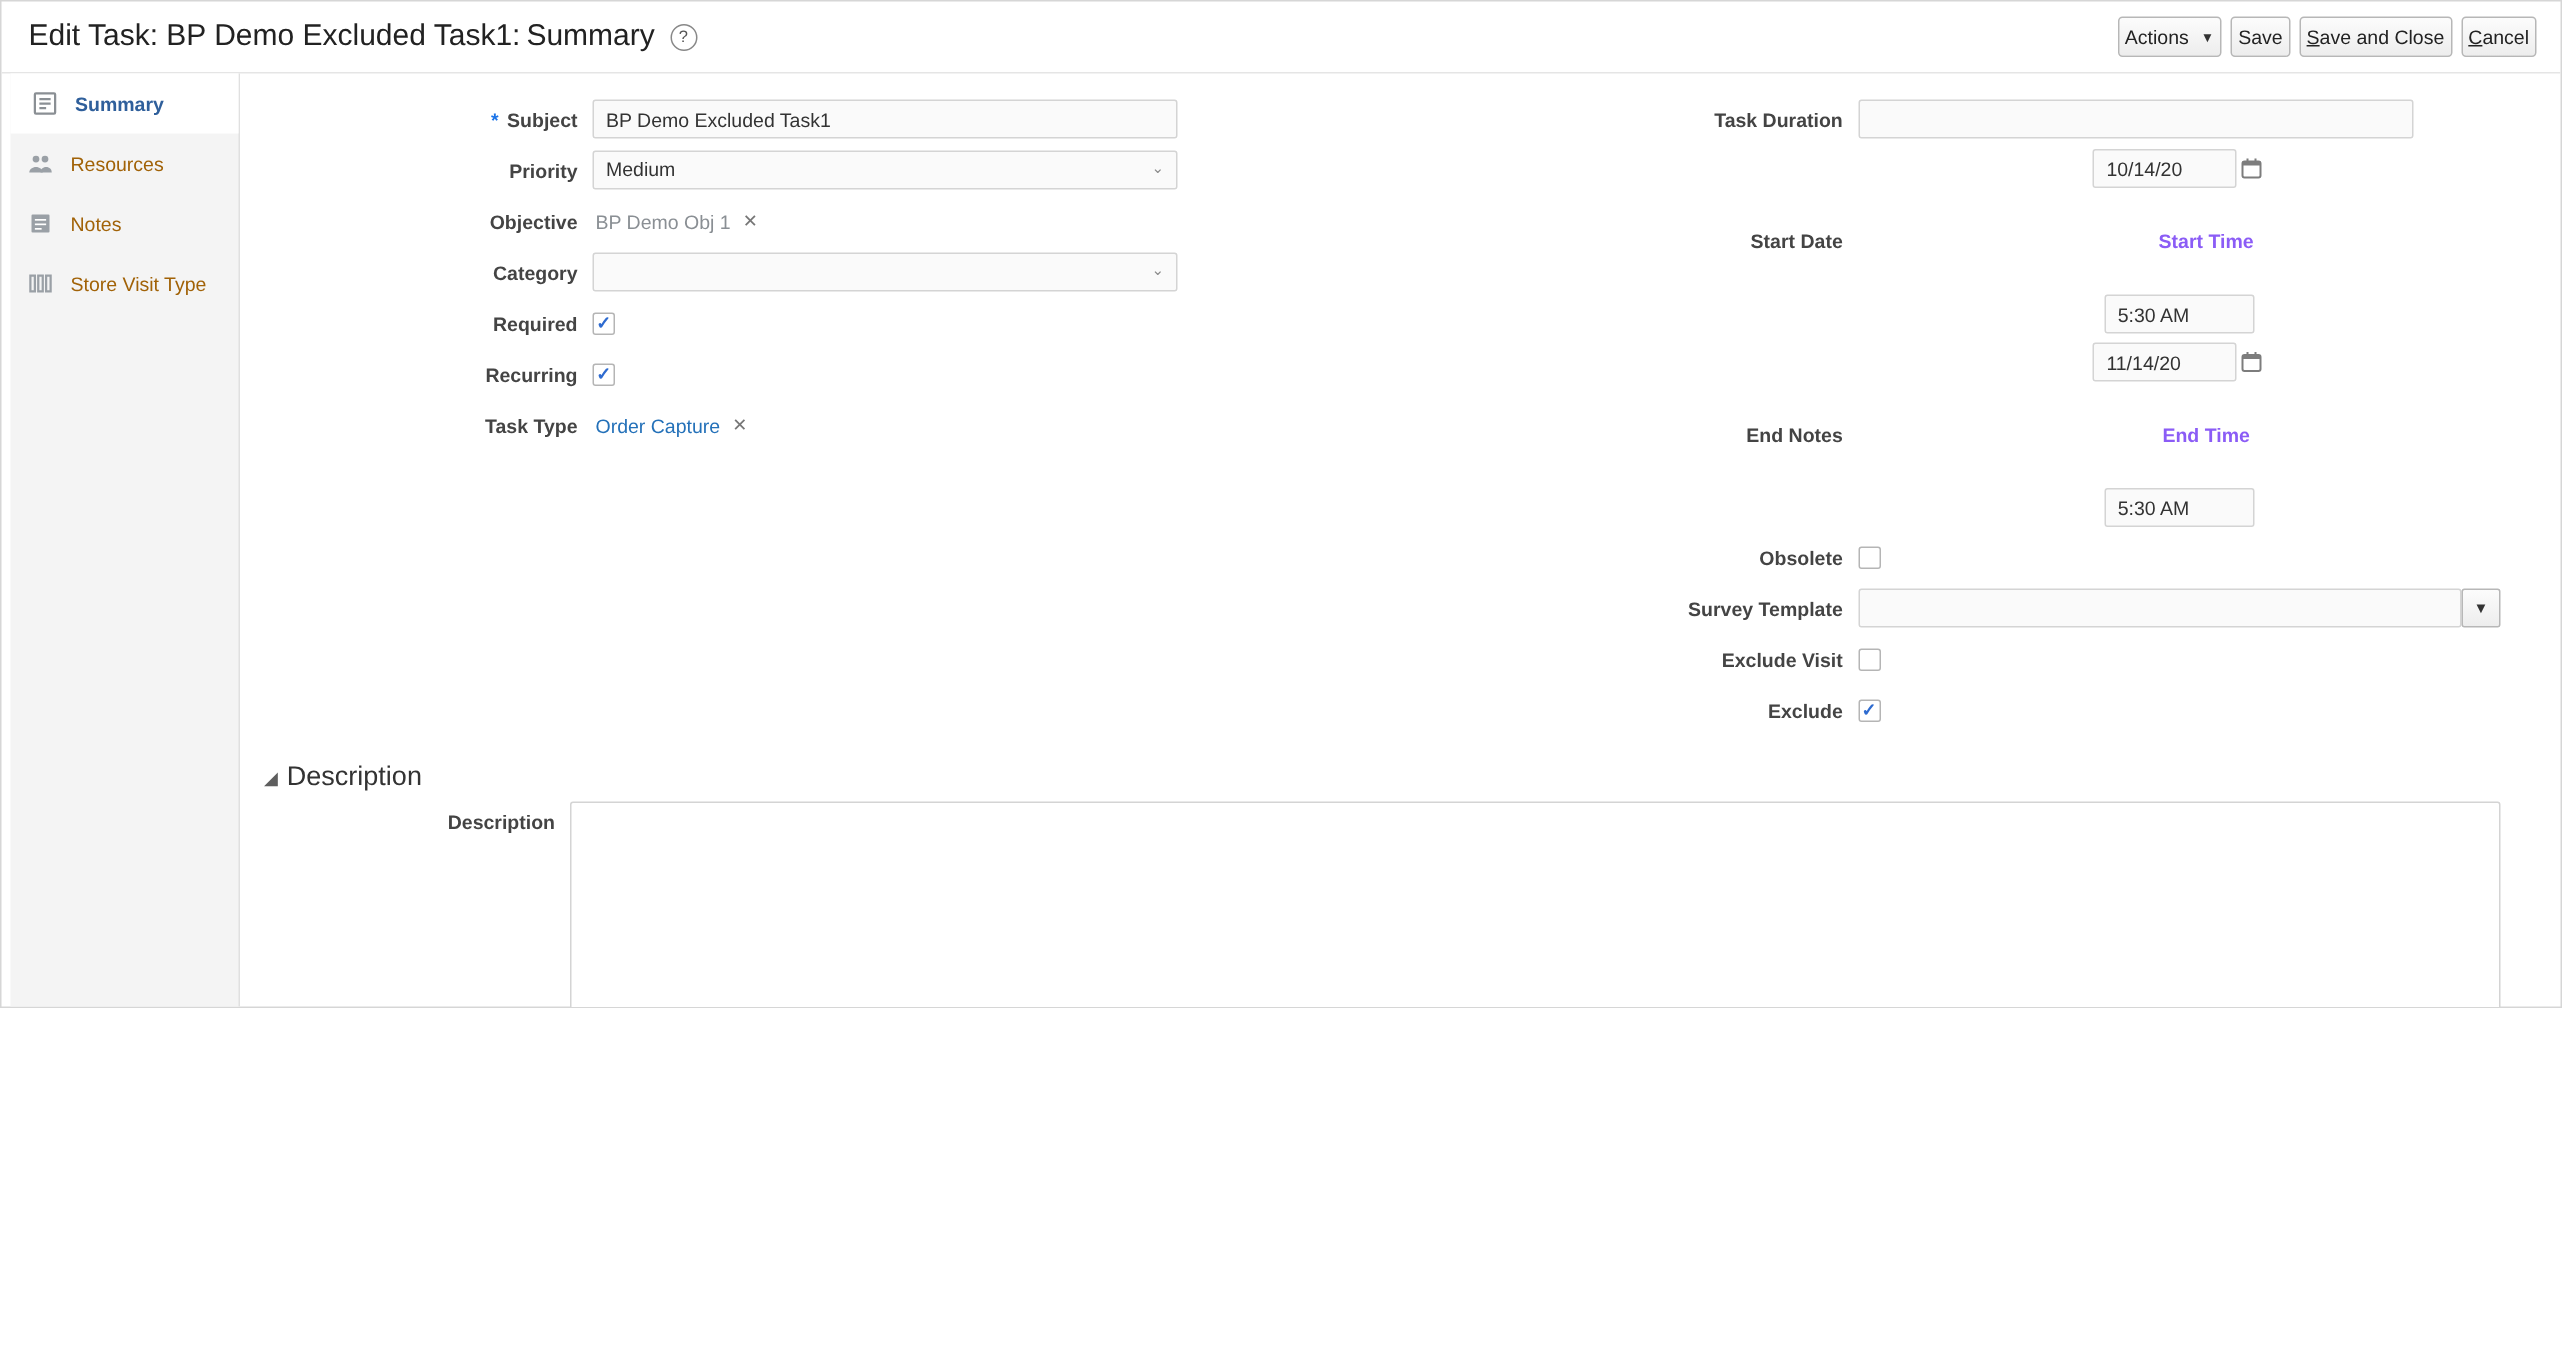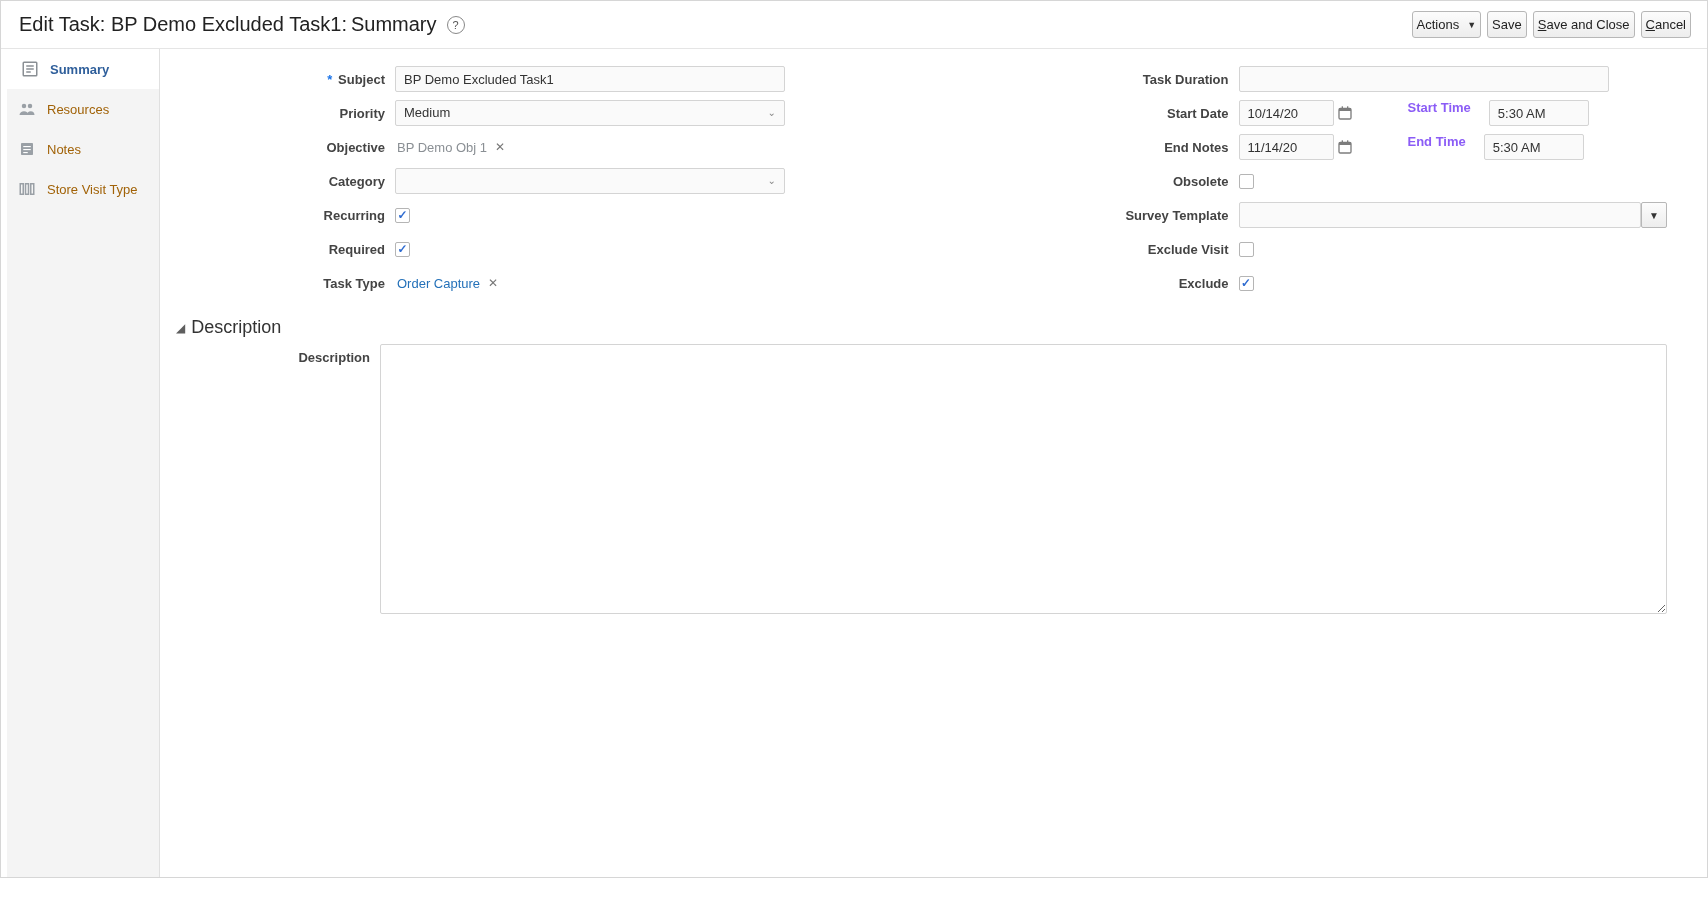--- a/index.html
+++ b/index.html
@@ -5,21 +5,21 @@
   * { box-sizing: border-box; }
   html, body {
     margin: 0; padding: 0;
     font-family: "Helvetica Neue", Helvetica, Arial, sans-serif;
     font-size: 13px;
     color: #333;
     background: #fff;
   }
   .page {
     width: 1708px;
-    height: 878px;
+    height: 672px;
     border: 1px solid #d6d6d6;
     position: relative;
     display: flex;
     flex-direction: column;
   }
   
   .header {
     display: flex;
     align-items: center;
     justify-content: space-between;
@@ -186,21 +186,21 @@
     border: 1px solid #b7b7b7;
     background: linear-gradient(#fcfcfc,#ededed);
     border-radius: 2px;
     display: inline-flex; align-items: center; justify-content: center;
     font-size: 10px; color: #333;
     cursor: pointer;
   }
   .survey-row .tinput { flex: 1; background: #fff; }
 
   
-  .pair-row .field { display: flex; align-items: flex-start; gap: 18px; }
+  .pair-row .field { display: flex; align-items: center; gap: 28px; flex-direction: column; }
   .pair-row .sublabel { font-weight: 600; color: #8b5cf6; font-size: 13px; }
 
   
   .section-head {
     display: flex;
     align-items: center;
     gap: 6px;
     margin: 14px 0 6px 6px;
     font-size: 18px;
     color: #333;
@@ -341,28 +341,28 @@
             <div class="label">Category</div>
             <div class="field">
               <div class="select-like" style="width:390px">
                 <span></span>
                 <span class="caret">⌄</span>
               </div>
             </div>
           </div>
 
           <div class="form-row">
+            <div class="label">Required</div>
+            <div class="field">
+              <span class="checkbox checked"></span>
+            </div>
+          </div>
+
+          <div class="form-row">
             <div class="label">Recurring</div>
-            <div class="field">
-              <span class="checkbox checked"></span>
-            </div>
-          </div>
-
-          <div class="form-row">
-            <div class="label">Required</div>
             <div class="field">
               <span class="checkbox checked"></span>
             </div>
           </div>
 
           <div class="form-row">
             <div class="label">Task Type</div>
             <div class="field chip-field link">
               <span>Order Capture</span>
               <span class="chip-x">✕</span>

